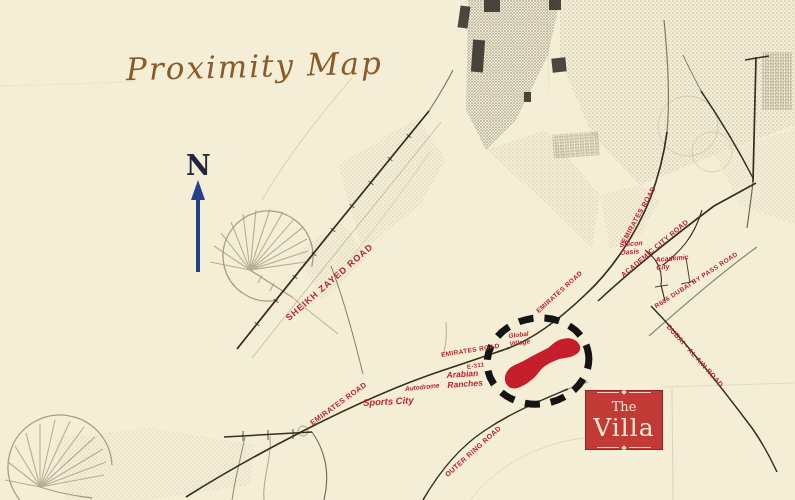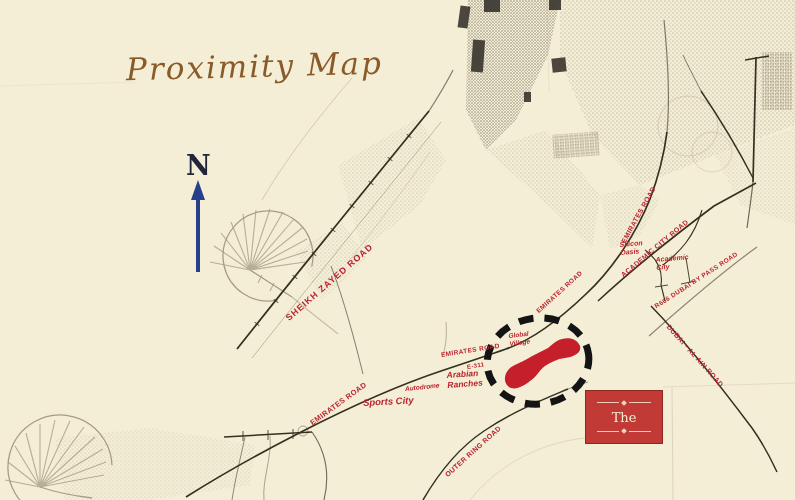--- a/index.html
+++ b/index.html
@@ -31,21 +31,21 @@
   #l-alain{left:668px;top:322px;font-size:7px;transform:rotate(48deg);}
   #l-orr  {left:446px;top:472px;font-size:7px;transform:rotate(-42deg);}
 
   #p-ranches {left:447px;top:370px;font-size:8.5px;transform:rotate(-4deg);}
   #p-sports  {left:363px;top:397px;font-size:9.5px;transform:rotate(-3deg);}
   #p-auto    {left:405px;top:385px;font-size:6.5px;transform:rotate(-6deg);}
   #p-silicon {left:620px;top:241px;font-size:7px;transform:rotate(-5deg);}
   #p-academic{left:656px;top:256px;font-size:7px;transform:rotate(-5deg);}
   #p-global  {left:509px;top:332px;font-size:6.5px;transform:rotate(-7deg);}
 
-  .villa-logo{position:absolute;left:585px;top:390px;width:78px;height:54px;
+  .villa-logo{position:absolute;left:585px;top:390px;width:78px;height:60px;
     background:#c23a36;border:1px solid #8e2723;box-sizing:border-box;
     display:flex;flex-direction:column;align-items:center;justify-content:center;
     color:#f3e9d2;font-family:"DejaVu Serif",serif;}
   .logo-the{font-size:13px;line-height:1.1;margin-top:2px;}
   .logo-villa{font-size:25px;line-height:1.1;letter-spacing:1px;}
   .orn{display:flex;align-items:center;gap:3px;width:54px;margin:4px 0;}
   .orn-line{flex:1;height:1px;background:rgba(243,233,210,.85);}
   .orn-diamond{width:4px;height:4px;background:rgba(243,233,210,.9);transform:rotate(45deg);}
 </style>
 </head>
@@ -207,20 +207,21 @@
   <div class="pl" id="p-global">Global
 Village</div>
 
   <div class="villa-logo">
     <div class="orn">
       <span class="orn-line"></span>
       <span class="orn-diamond"></span>
       <span class="orn-line"></span>
     </div>
     <div class="logo-the">The</div>
+    <div class="logo-villa">Villa</div>
     <div class="orn">
       <span class="orn-line"></span>
       <span class="orn-diamond"></span>
       <span class="orn-line"></span>
     </div>
   </div>
 
 </div>
 
 </body></html>

